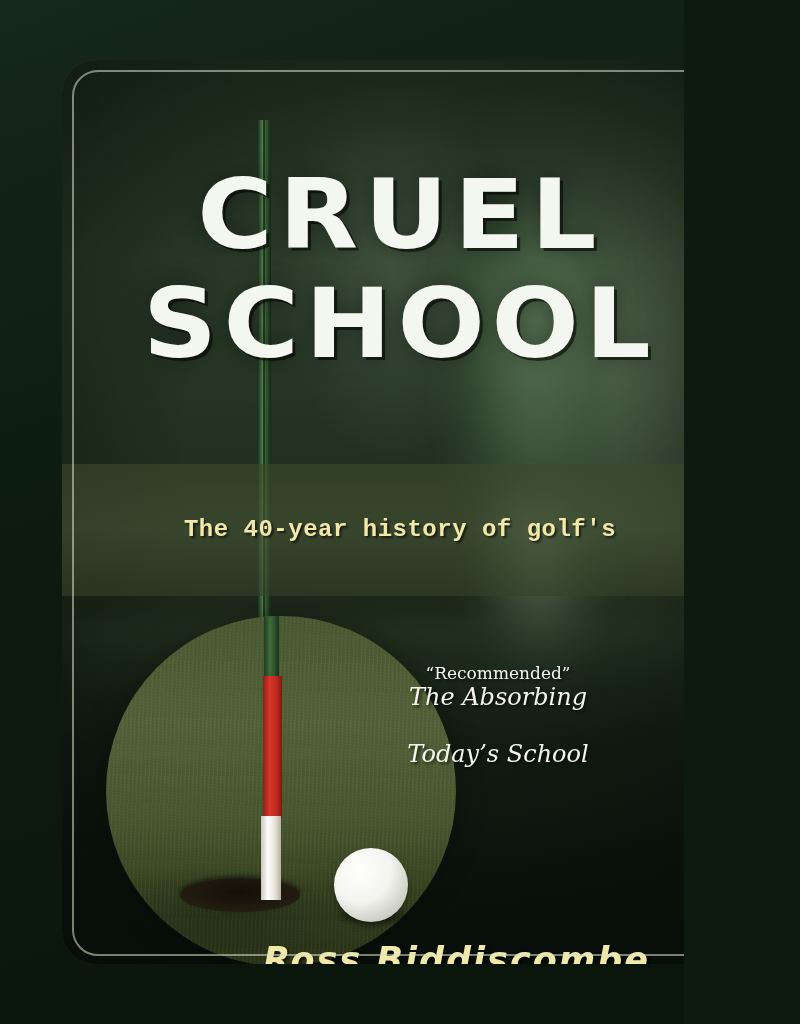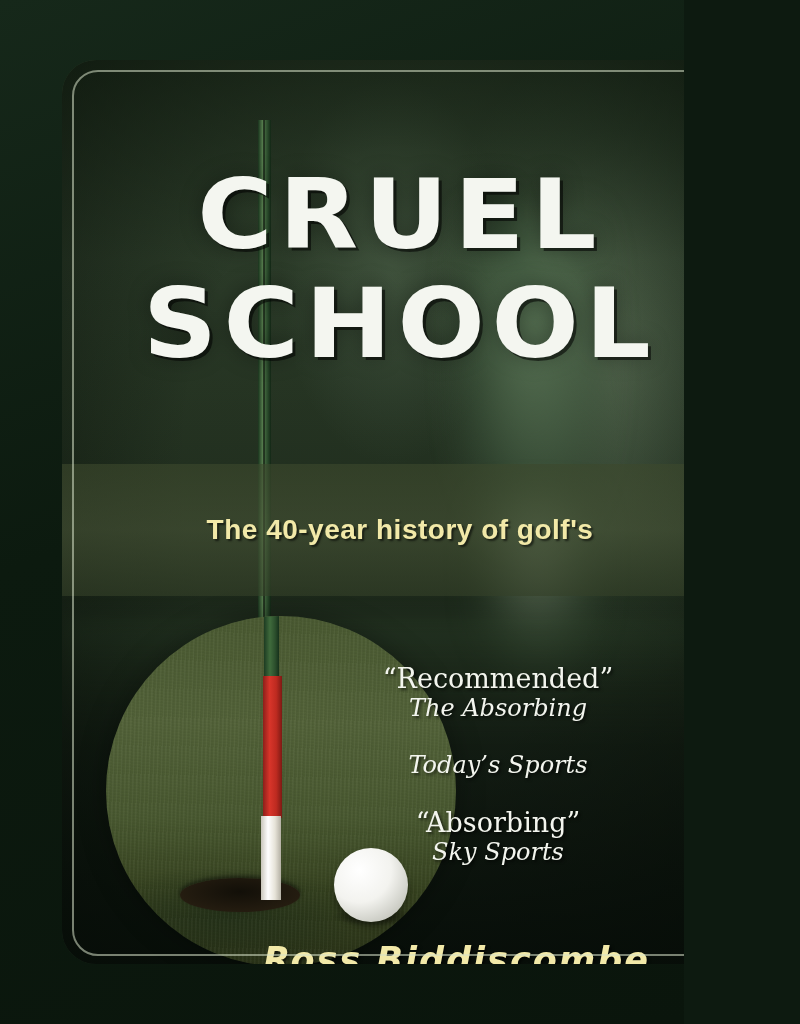--- a/index.html
+++ b/index.html
@@ -199,43 +199,43 @@
     top: 404px;
     height: 132px;
     background: linear-gradient(180deg, rgba(60,72,44,0.62) 0%, rgba(74,86,56,0.58) 50%, rgba(52,64,40,0.62) 100%);
     z-index: 4;
     display: flex;
     flex-direction: column;
     align-items: center;
     justify-content: center;
   }
   .subtitle-line {
-    font-family: Liberation Sans, sans-serif;
+    font-family: Liberation Mono, monospace;
     font-weight: bold;
-    font-size: 28px;
+    font-size: 24px;
     color: #f2e9a8;
     letter-spacing: 0.5px;
     line-height: 1.28;
     text-shadow: 2px 2px 2px rgba(0,0,0,0.55);
     white-space: nowrap;
   }
 
   
   .quotes {
     position: absolute;
     right: 90px;
     top: 604px;
     width: 300px;
     text-align: center;
     z-index: 5;
   }
   .quote { margin-bottom: 28px; }
   .quote-text {
     font-family: "DejaVu Serif", serif;
-    font-size: 27px;
+    font-size: 17px;
     color: #f3f5ee;
     line-height: 1.12;
     text-shadow: 2px 2px 3px rgba(0,0,0,0.6);
   }
   .quote-source {
     font-family: "DejaVu Serif", serif;
     font-style: italic;
     font-size: 24px;
     color: #f3f5ee;
     line-height: 1.2;
@@ -295,25 +295,21 @@
     <div class="subtitle-band">
       <div class="subtitle-line">The 40-year history of golf's</div>
     </div>
 
     <div class="quotes">
       <div class="quote">
         <div class="quote-text">“Recommended”</div>
         <div class="quote-source">The Absorbing</div>
       </div>
       <div class="quote">
-        <div class="quote-source">Today’s Sports</div>
-      </div>
-      <div class="quote">
-        <div class="quote-text">“Absorbing”</div>
-        <div class="quote-source">Sky Sports</div>
+        <div class="quote-source">Today’s School</div>
       </div>
     </div>
 
     <div class="author">Ross Biddiscombe</div>
   </div>
 
   <div class="panel-border"></div>
 </div>
 
 </body></html>

